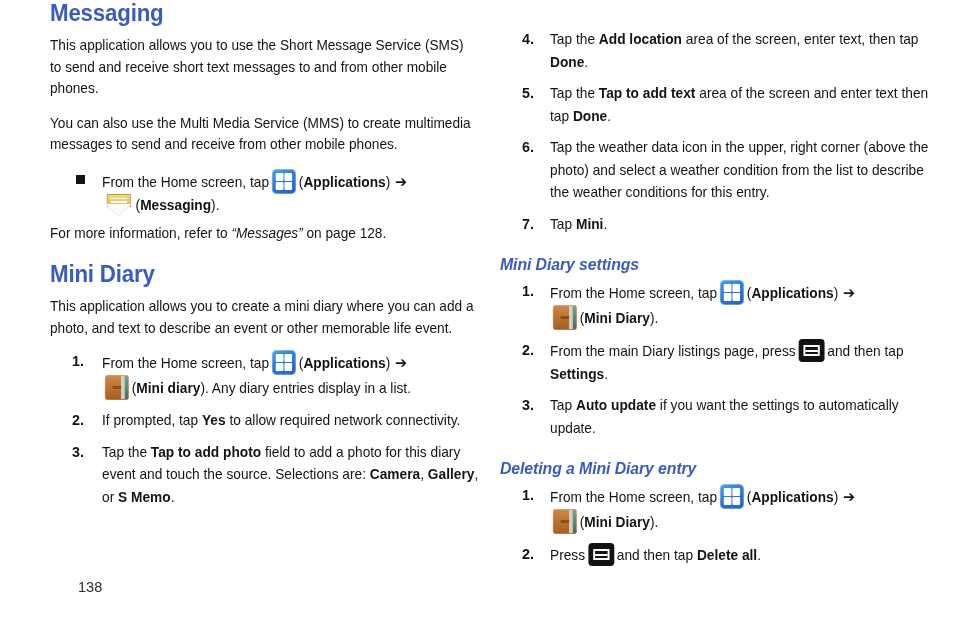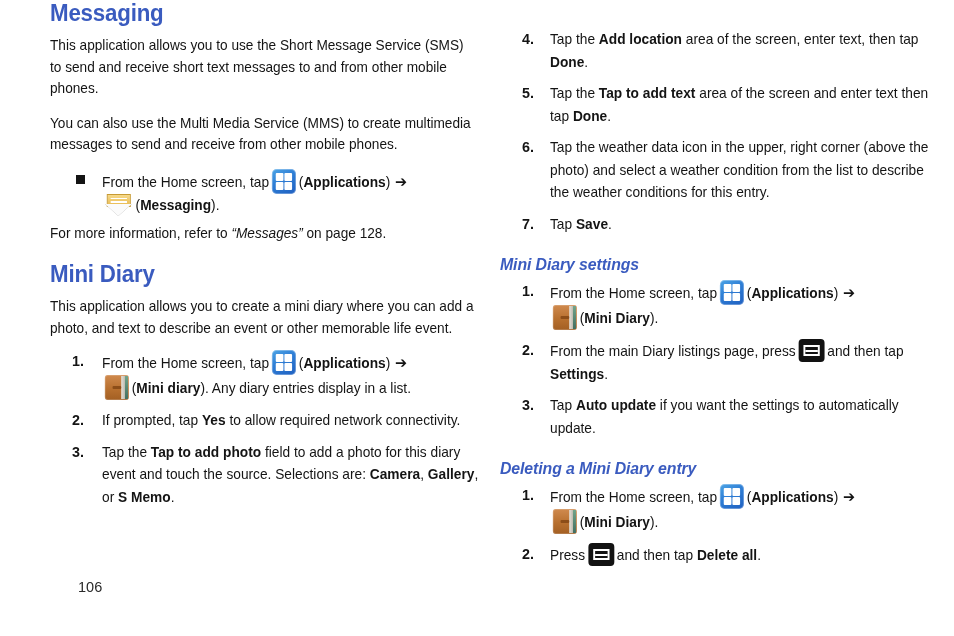--- a/index.html
+++ b/index.html
@@ -319,21 +319,21 @@
           <span>area of the screen and enter text then tap</span>
           <b>Done</b><span>.</span></span>
       </li>
       <li>
         <span class="marker">6.</span>
         <span class="li-text">Tap the weather data icon in the upper, right corner (above the photo) and select a weather condition from the list to describe the weather conditions for this entry.</span>
       </li>
       <li>
         <span class="marker">7.</span>
         <span class="li-text"><span>Tap</span>
-          <b>Save</b><span>.</span></span>
+          <b>Mini</b><span>.</span></span>
       </li>
     </ol>
 
     <h2 class="subsect" style="margin-top:19px;">Mini Diary settings</h2>
 
     <ol class="steps indent-r">
       <li>
         <span class="marker">1.</span>
         <span class="li-text"><span>From the Home screen, tap</span><span class="ic ic-apps"><i class="q1"></i><i class="q2"></i></span>(<b>Applications</b>)
           <span class="arrow">➔</span><br><span class="ic ic-diary"><span class="edge"></span><span class="spine"></span><span class="clasp"></span></span>(<b>Mini Diary</b><span>).</span></span>
@@ -364,14 +364,14 @@
       <li>
         <span class="marker">2.</span>
         <span class="li-text"><span>Press</span><span class="ic ic-menu"><span class="bar">
                 <i></i>
               </span></span><span>and then tap</span>
           <b>Delete all</b><span>.</span></span>
       </li>
     </ol>
   </div>
 
-  <div class="pagenum">106</div>
+  <div class="pagenum">138</div>
 </div>
 
 </body></html>

